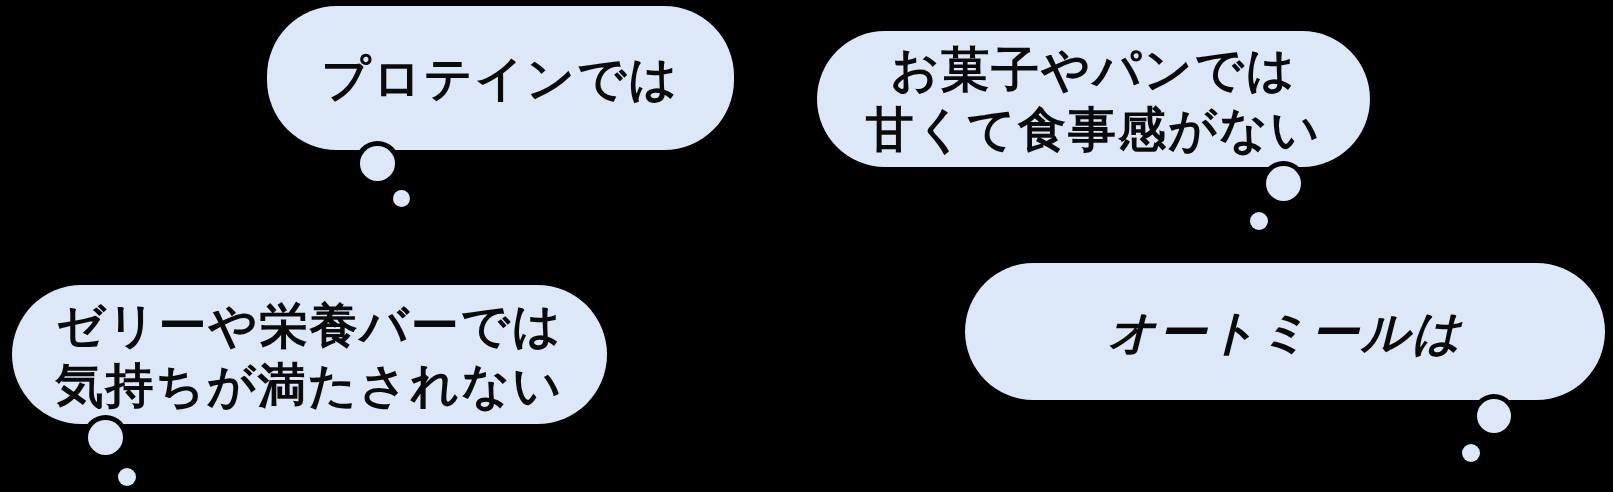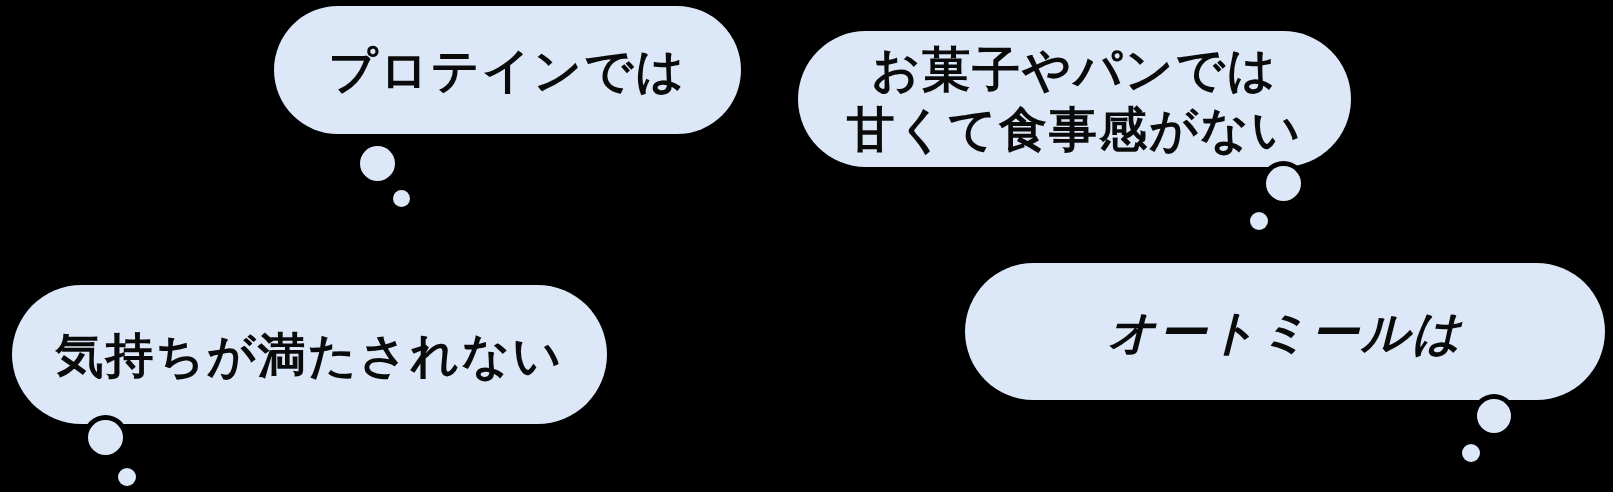--- a/index.html
+++ b/index.html
@@ -38,26 +38,26 @@
     position: absolute;
     background: var(--bubble, #dce8f8);
     border-radius: 50%;
     box-shadow: 0 0 0 5px var(--bg, #000000);
     z-index: 2;
   }
   .dot-lg { width: 35px; height: 35px; }
   .dot-sm { width: 18px; height: 18px; }
 
   
-  .b1 { left: 274px; top: 6px;  width: 467px; height: 128px; gap: 37px; }
+  .b1 { left: 267px; top: 6px;  width: 467px; height: 144px; gap: 37px; }
   .d1a { left: 360px; top: 146px; }
   .d1b { left: 393px; top: 190px; width: 17px; height: 17px; }
 
   
-  .b2 { left: 798px; top: 31px; width: 553px; height: 136px; }
+  .b2 { left: 817px; top: 31px; width: 553px; height: 136px; }
   .d2a { left: 1266px; top: 166px; }
   .d2b { left: 1250px; top: 212px; }
 
   
   .b3 { left: 12px; top: 285px; width: 595px; height: 139px; }
   .d3a { left: 88px;  top: 420px; }
   .d3b { left: 118px; top: 468px; }
 
   
   .b4 { left: 965px; top: 263px; width: 640px; height: 137px; font-style: italic; }
@@ -76,20 +76,21 @@
   <div class="dot dot-sm d1b"></div>
 
   <div class="bubble b2">
     <div class="line">お菓子やパンでは</div>
     <div class="line">甘くて食事感がない</div>
   </div>
   <div class="dot dot-lg d2a"></div>
   <div class="dot dot-sm d2b"></div>
 
   <div class="bubble b3">
+    <div class="line">ゼリーや栄養バーでは</div>
     <div class="line">気持ちが満たされない</div>
   </div>
   <div class="dot dot-lg d3a"></div>
   <div class="dot dot-sm d3b"></div>
 
   <div class="bubble b4">
     <div class="line">オートミールは</div>
   </div>
   <div class="dot dot-lg d4a"></div>
   <div class="dot dot-sm d4b"></div>

